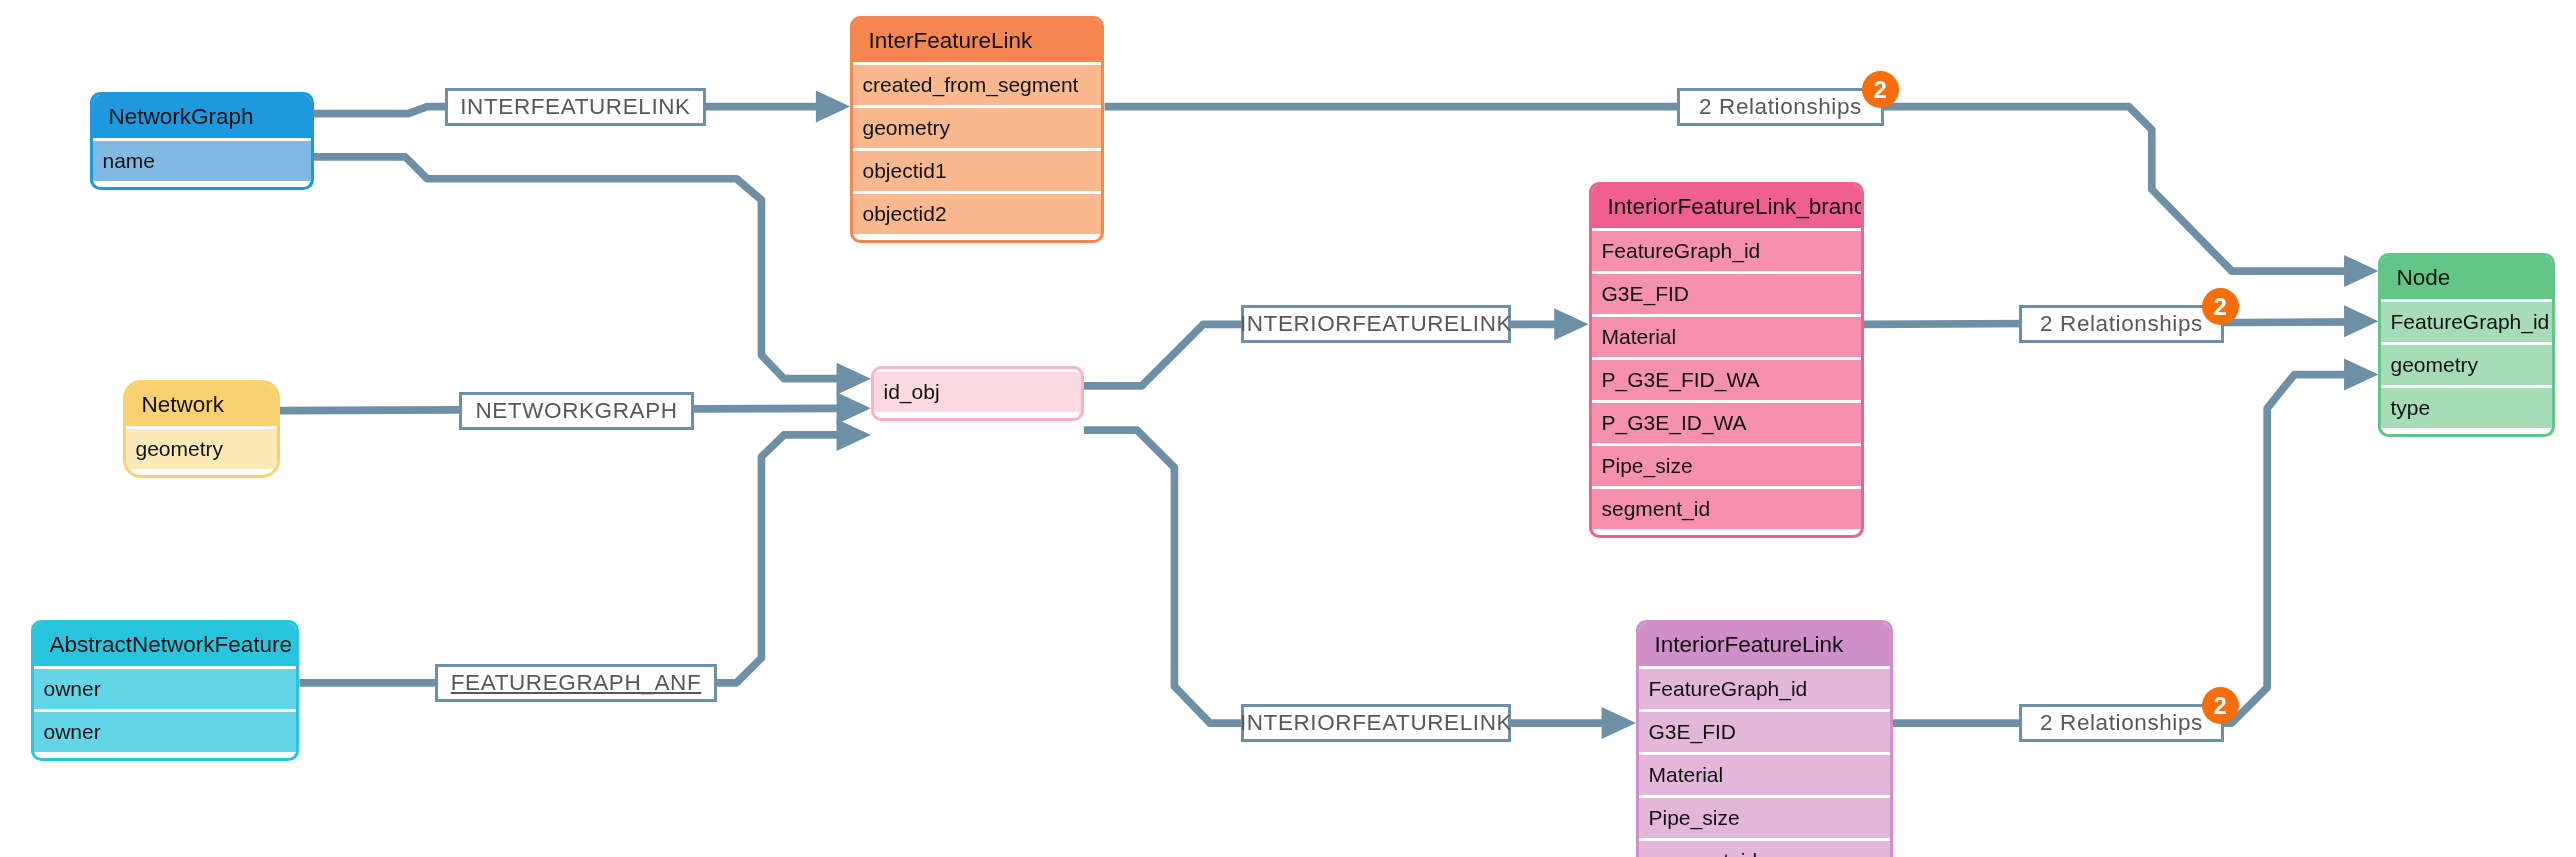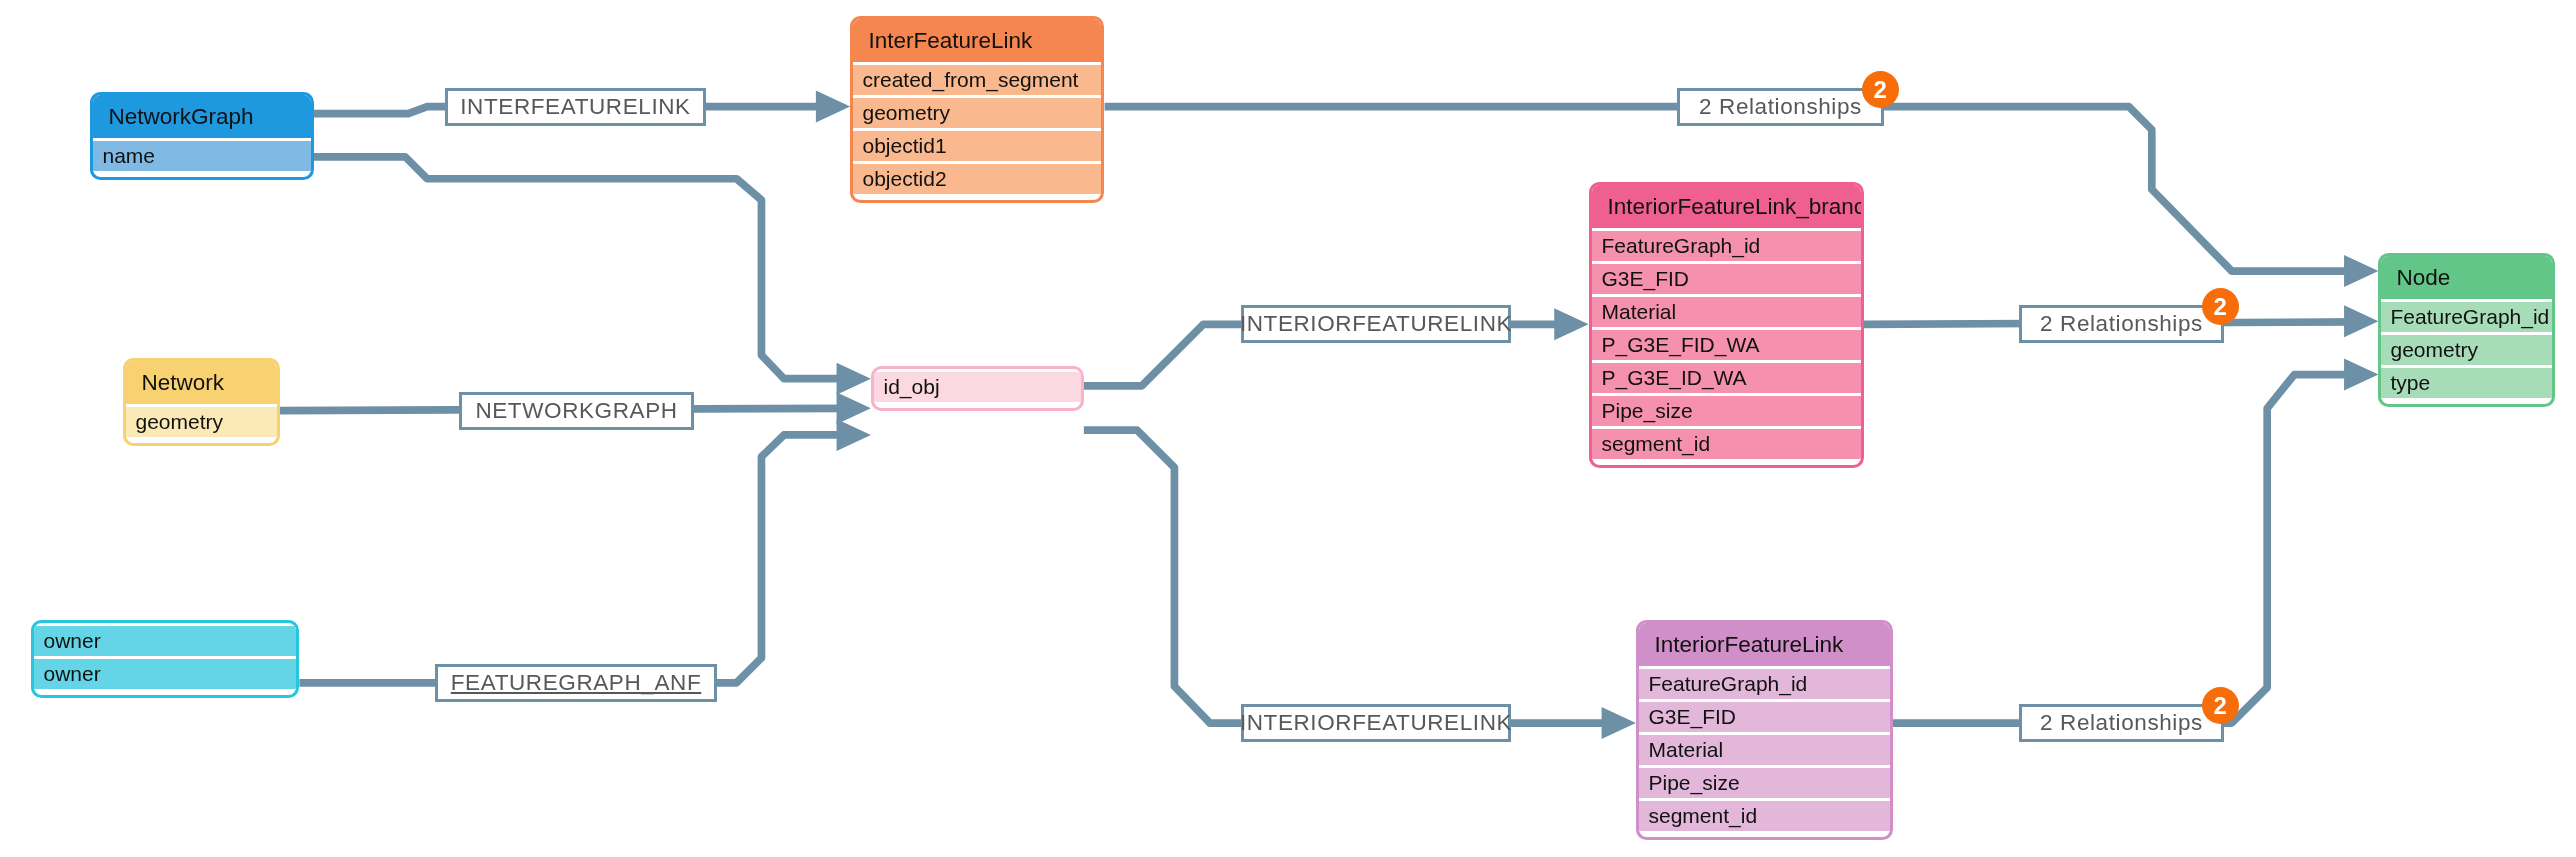--- a/index.html
+++ b/index.html
@@ -26,21 +26,21 @@
   .entity .hd{
     background:var(--hdr);
     height:43px;
     display:flex;align-items:center;
     padding:0 15.4px;
     font-size:22.5px;color:#111;
     white-space:nowrap;
   }
   .entity .row{
     background:var(--row);
-    height:30px;
+    height:40px;
     margin-top:3px;
     display:flex;align-items:center;
     padding:0 9.5px;
     font-size:21px;color:#111;
     white-space:nowrap;
   }
 
   .elabel{
     position:absolute;
     box-sizing:border-box;
@@ -106,26 +106,27 @@
       <polyline class="edge-line" points="3197,1222 3772,1222 3832,1162 3832,690 3878,633 3993,633"></polyline>
       <polygon class="edge-arrow" points="4020,633 3962,606 3962,660"></polygon>
     </g>
   </svg>
 
   <div class="entity" style="left: 90px; top: 92px; width: 224px; --hdr: #1e98de; --row: #7fb9e4;">
     <div class="hd">NetworkGraph</div>
     <div class="row">name</div>
   </div>
 
-  <div class="entity" style="left: 123px; top: 358px; width: 157px; --hdr: #f8d271; --row: #fceab6;">
+  <div class="entity" style="left: 123px; top: 380px; width: 157px; border-radius: 18px; --hdr: #f8d271; --row: #fceab6;">
     <div class="hd">Network</div>
     <div class="row">geometry</div>
   </div>
 
   <div class="entity" style="left: 31px; top: 620px; width: 268px; --hdr: #29c5df; --row: #64d5e7;">
+    <div class="hd">AbstractNetworkFeature</div>
     <div class="row">owner</div>
     <div class="row">owner</div>
   </div>
 
   <div class="entity" style="left: 850px; top: 16px; width: 254px; --hdr: #f6864f; --row: #f9b88d;">
     <div class="hd">InterFeatureLink</div>
     <div class="row">created_from_segment</div>
     <div class="row">geometry</div>
     <div class="row">objectid1</div>
     <div class="row">objectid2</div>

